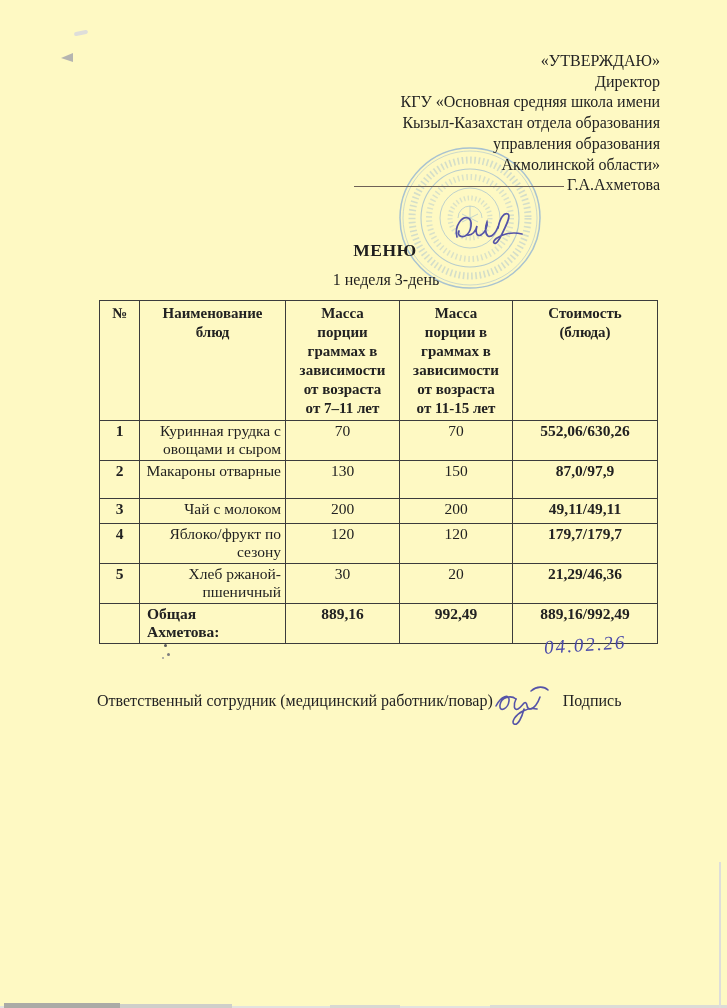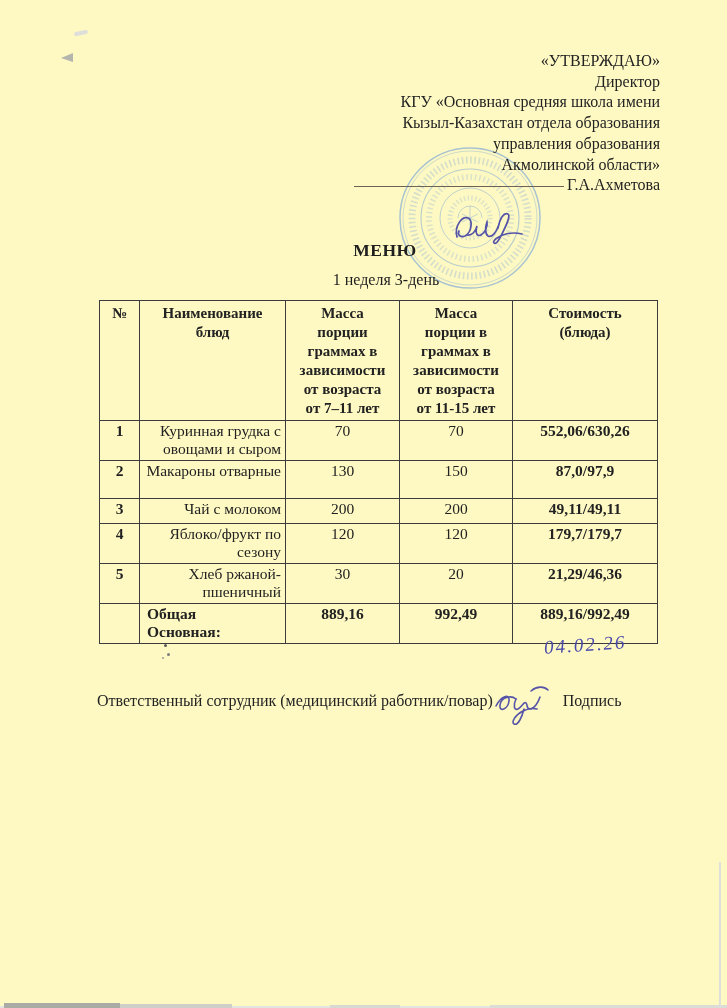--- a/index.html
+++ b/index.html
@@ -200,21 +200,21 @@
       <tr class="r5">
         <td class="num">5</td>
         <td class="dish">Хлеб ржаной-пшеничный</td>
         <td class="mass">30</td>
         <td class="mass">20</td>
         <td class="cost">21,29/46,36</td>
       </tr>
       <tr class="total">
         <td></td>
         <td class="label">Общая
-Основная:</td>
+Ахметова:</td>
         <td class="mass">889,16</td>
         <td class="mass">992,49</td>
         <td class="cost">889,16/992,49</td>
       </tr>
     </tbody>
   </table>
 
   <div class="hand-date">04.02.26</div>
 
   <div class="artifact dots-artifact">

